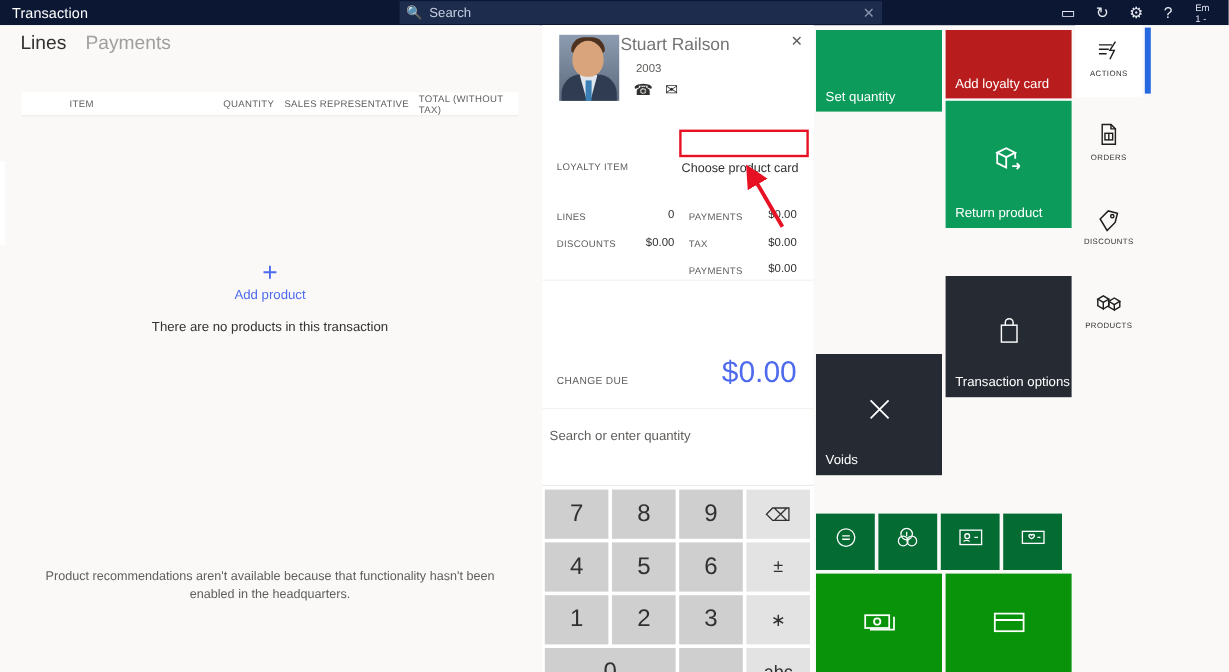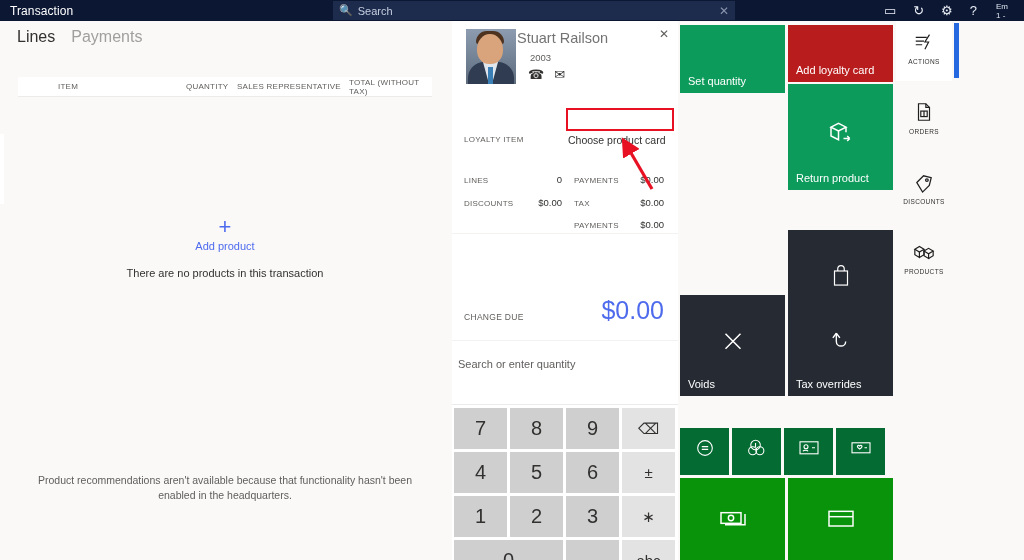--- a/index.html
+++ b/index.html
@@ -329,29 +329,20 @@
 
   <div class="tile t-dark" style="left:0;   top:270px; width:105px; height:101px;">
     <span class="ic">
       <svg width="30" height="30" viewBox="0 0 24 24" fill="none" stroke="#fff" stroke-width="1.2">
         <path d="M6 6l12 12M18 6L6 18"></path>
       </svg>
     </span>
     <span class="lbl">Voids</span>
   </div>
 
-  <div class="tile t-dark" style="left:108px; top:270px; width:105px; height:101px;">
-    <span class="ic">
-      <svg width="28" height="28" viewBox="0 0 24 24" fill="none" stroke="#fff" stroke-width="1.2">
-        <path d="M8 5v7a4 4 0 008 0"></path>
-          <path d="M8 5L5 9M8 5l3 4"></path>
-      </svg>
-    </span>
-    <span class="lbl">Tax overrides</span>
-  </div>
 
   <div class="tile t-pay-dark" style="left:0;   top:403px; width:49px; height:47px;">
     <span class="ic">
       <svg width="22" height="22" viewBox="0 0 24 24" fill="none" stroke="#fff" stroke-width="1.2">
         <circle cx="12" cy="12" r="8"></circle>
           <path d="M8.5 10.5h7M8.5 13.5h7"></path>
       </svg>
     </span>
   </div>
   <div class="tile t-pay-dark" style="left:52px; top:403px; width:49px; height:47px;">

